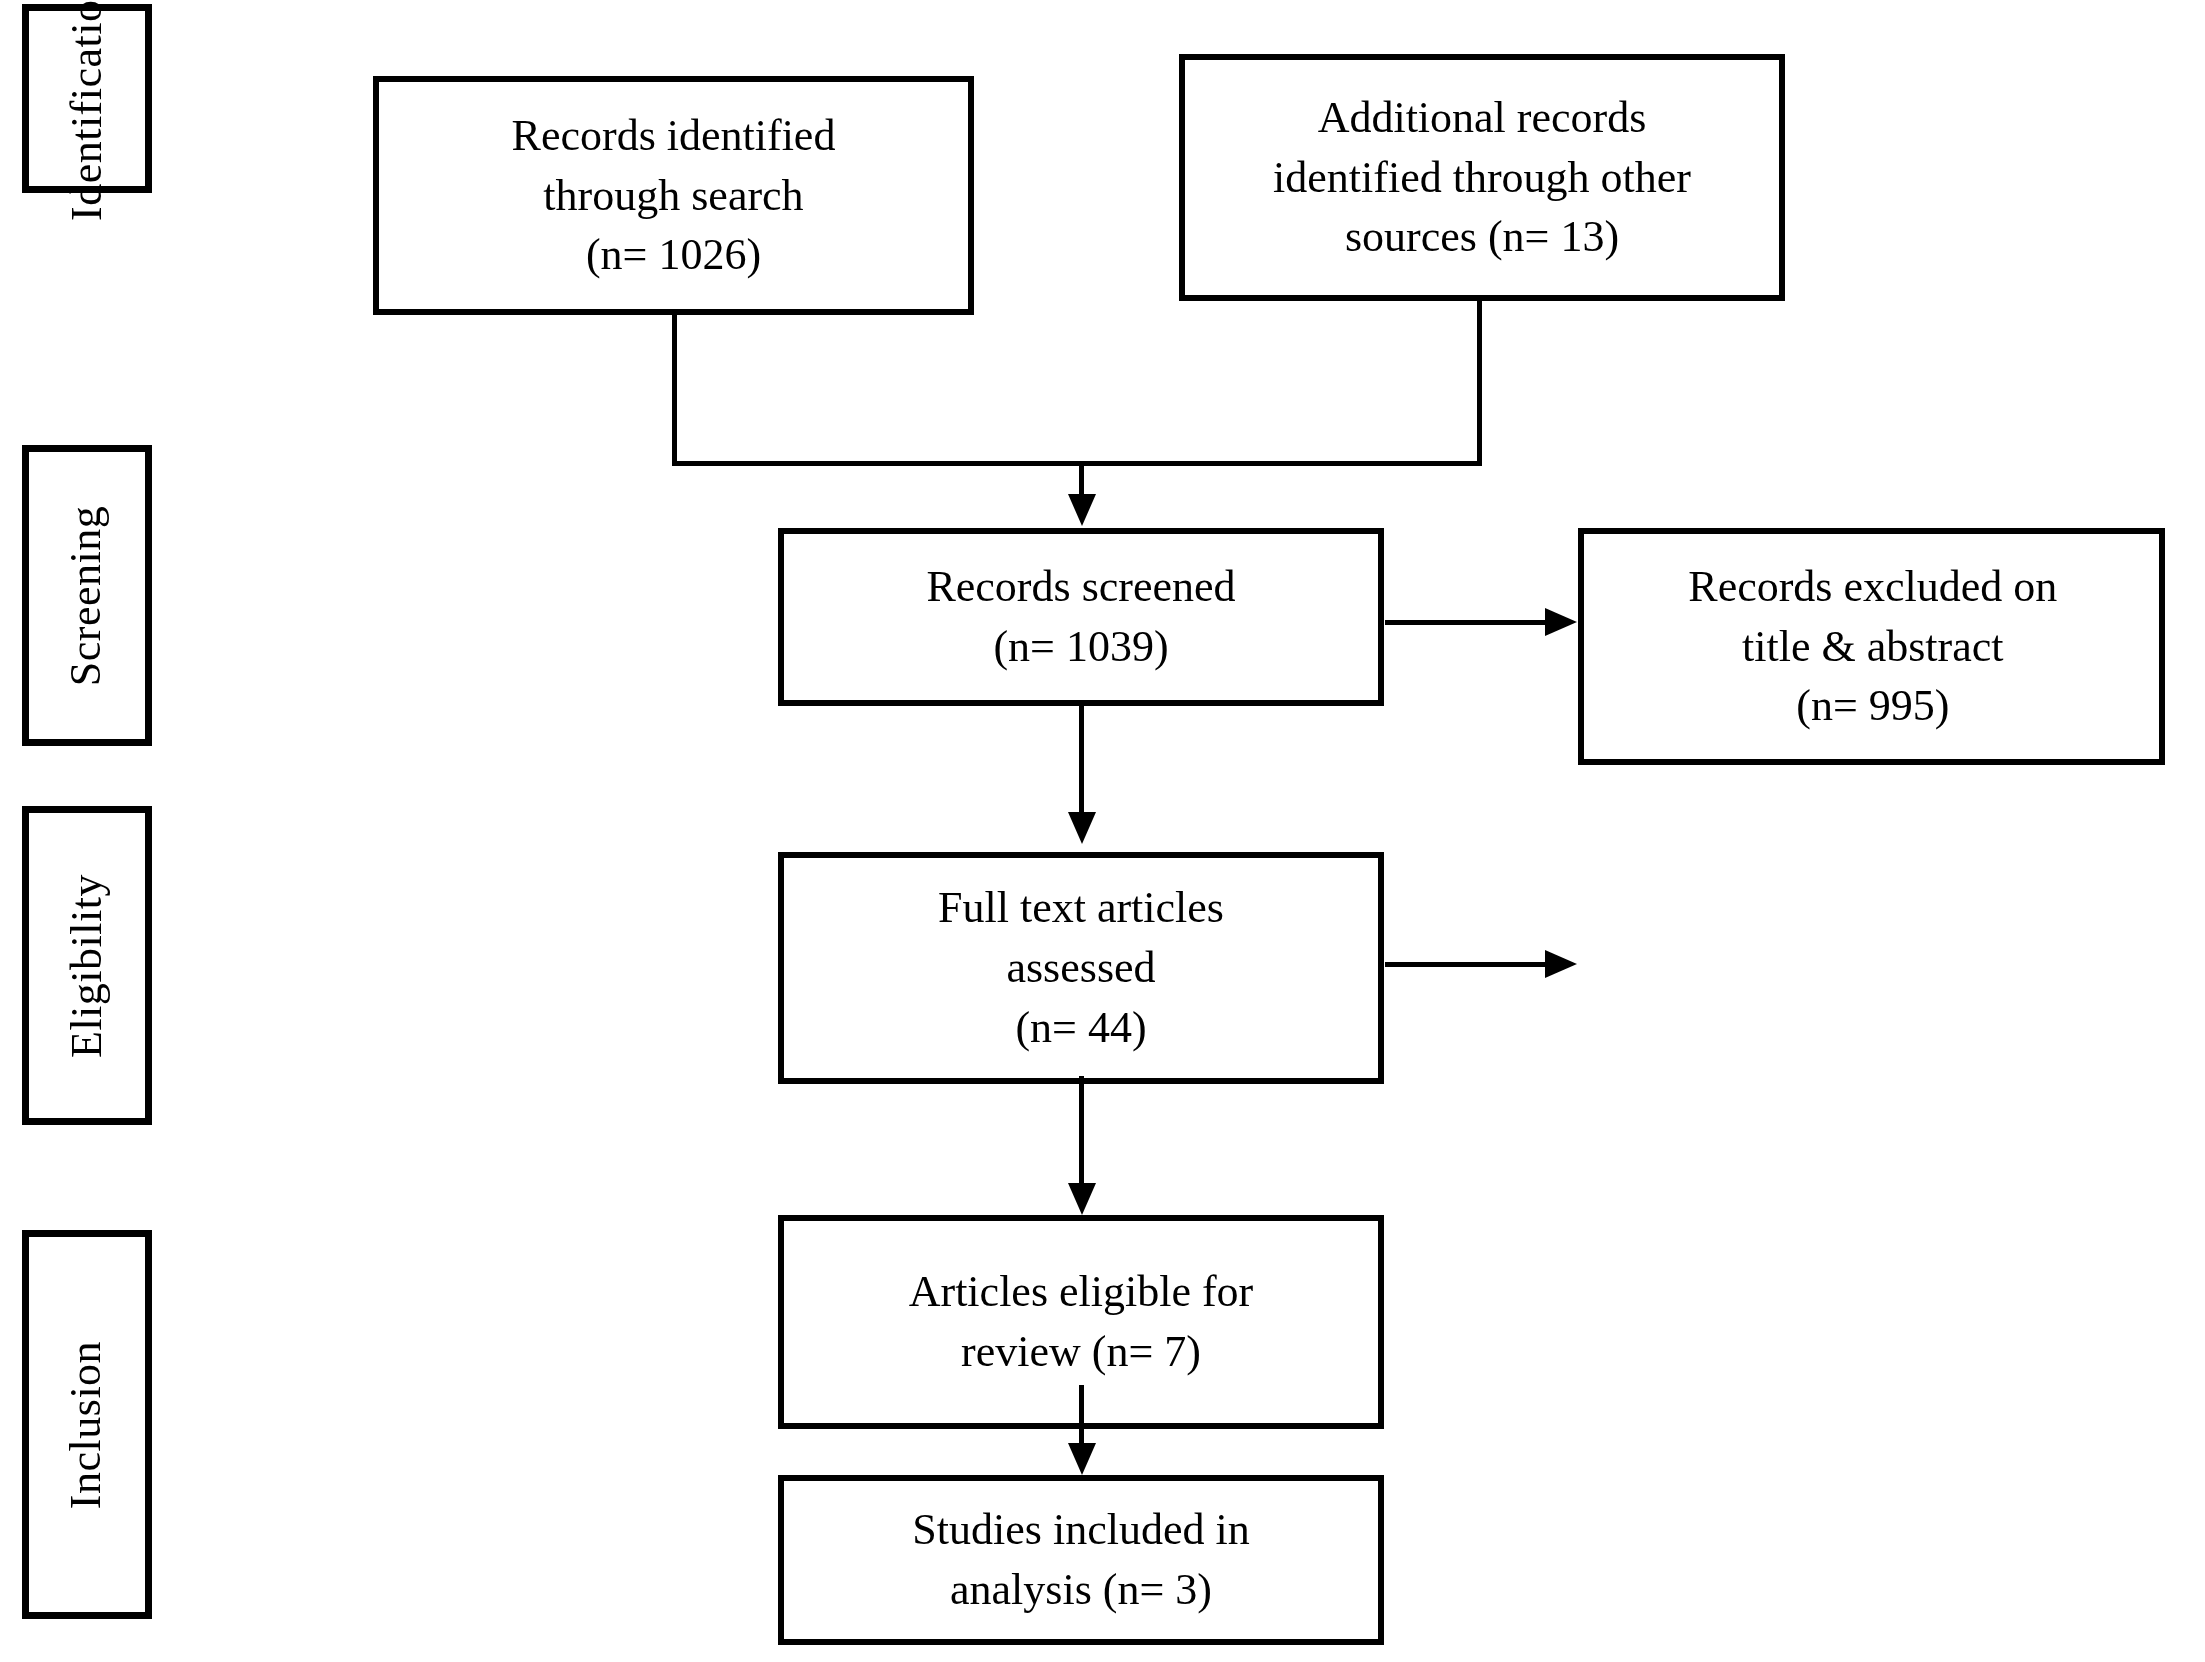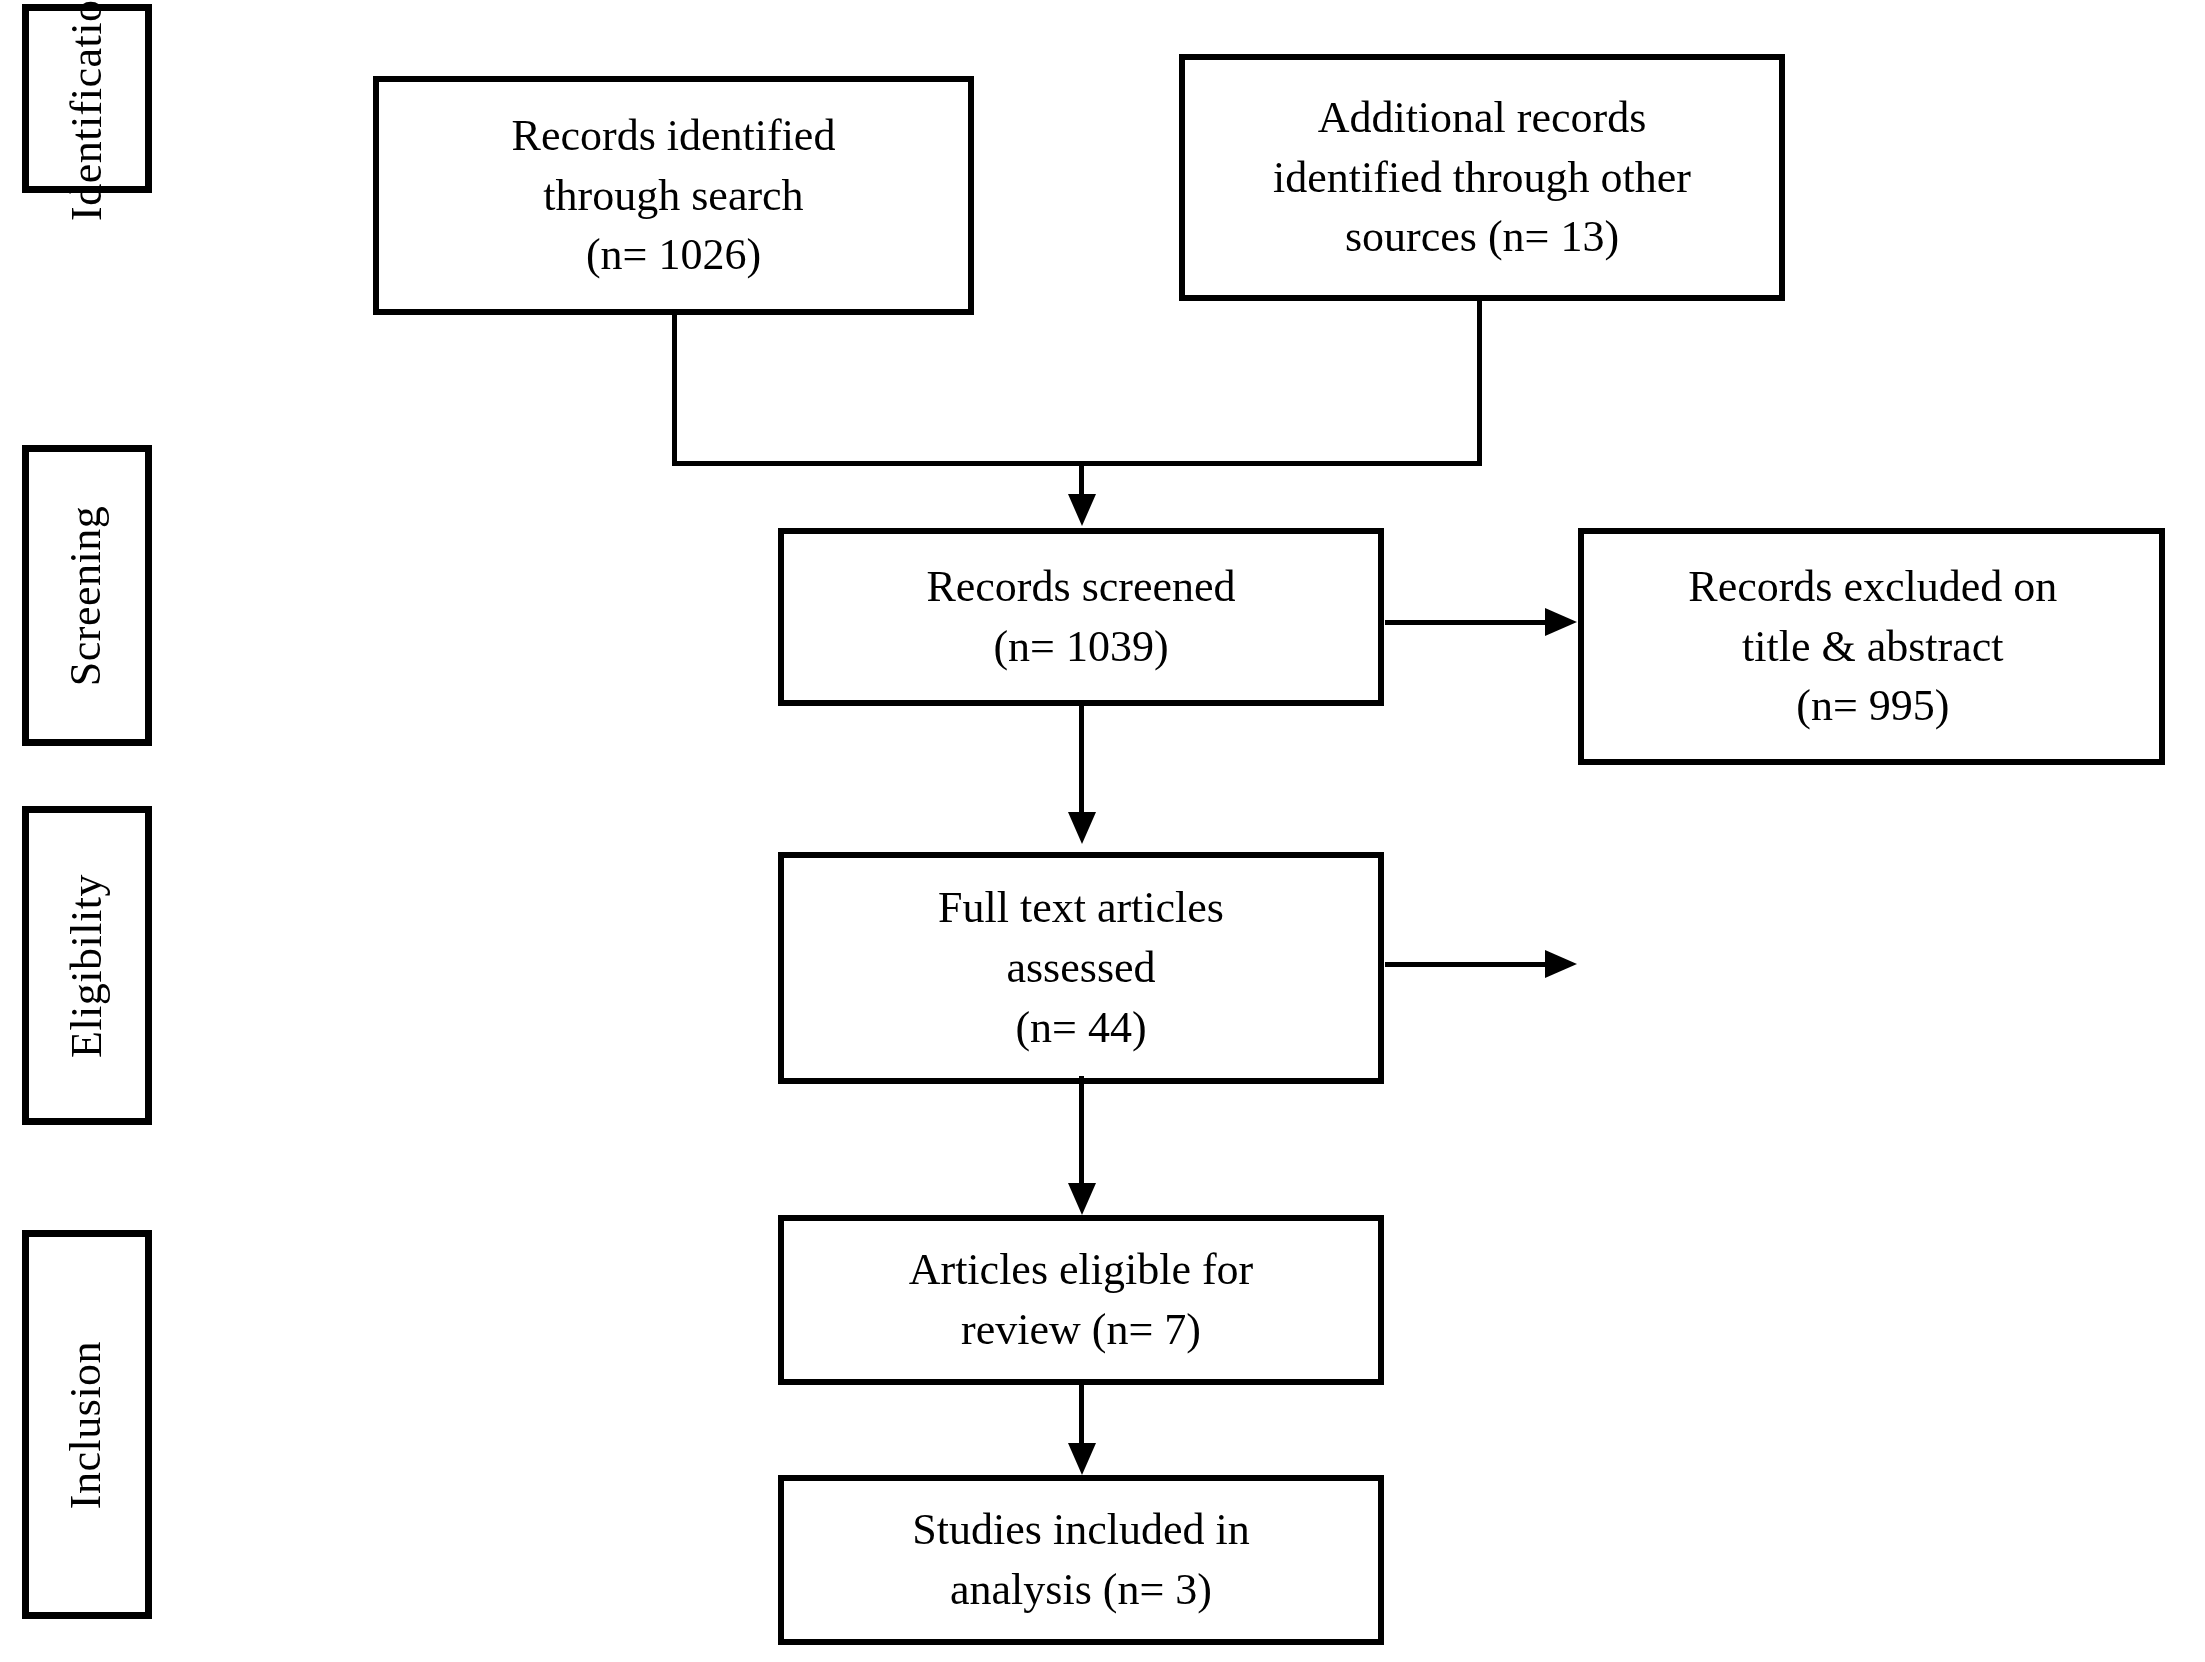--- a/index.html
+++ b/index.html
@@ -123,21 +123,21 @@
 (n= 995)</span>
   </div>
 
   <div class="flow-box" style="left:778px; top:844px; width:606px; height:232px;margin-top:8px;">
     <span class="flow-text">Full text articles
 assessed
 (n= 44)</span>
   </div>
 
 
-  <div class="flow-box" style="left:778px; top:1215px; width:606px; height:170px;font-family:Liberation Serif, serif;">
+  <div class="flow-box" style="left:778px; top:1215px; width:606px; height:214px;font-family:Liberation Serif, serif;">
     <span class="flow-text">Articles eligible for
 review (n= 7)</span>
   </div>
 
   <div class="flow-box" style="left:778px; top:1475px; width:606px; height:170px;">
     <span class="flow-text">Studies included in
 analysis (n= 3)</span>
   </div>
 
   <div class="conn v-line" style="left:672px; top:309px; width:4.6px; height:157px;"></div>

